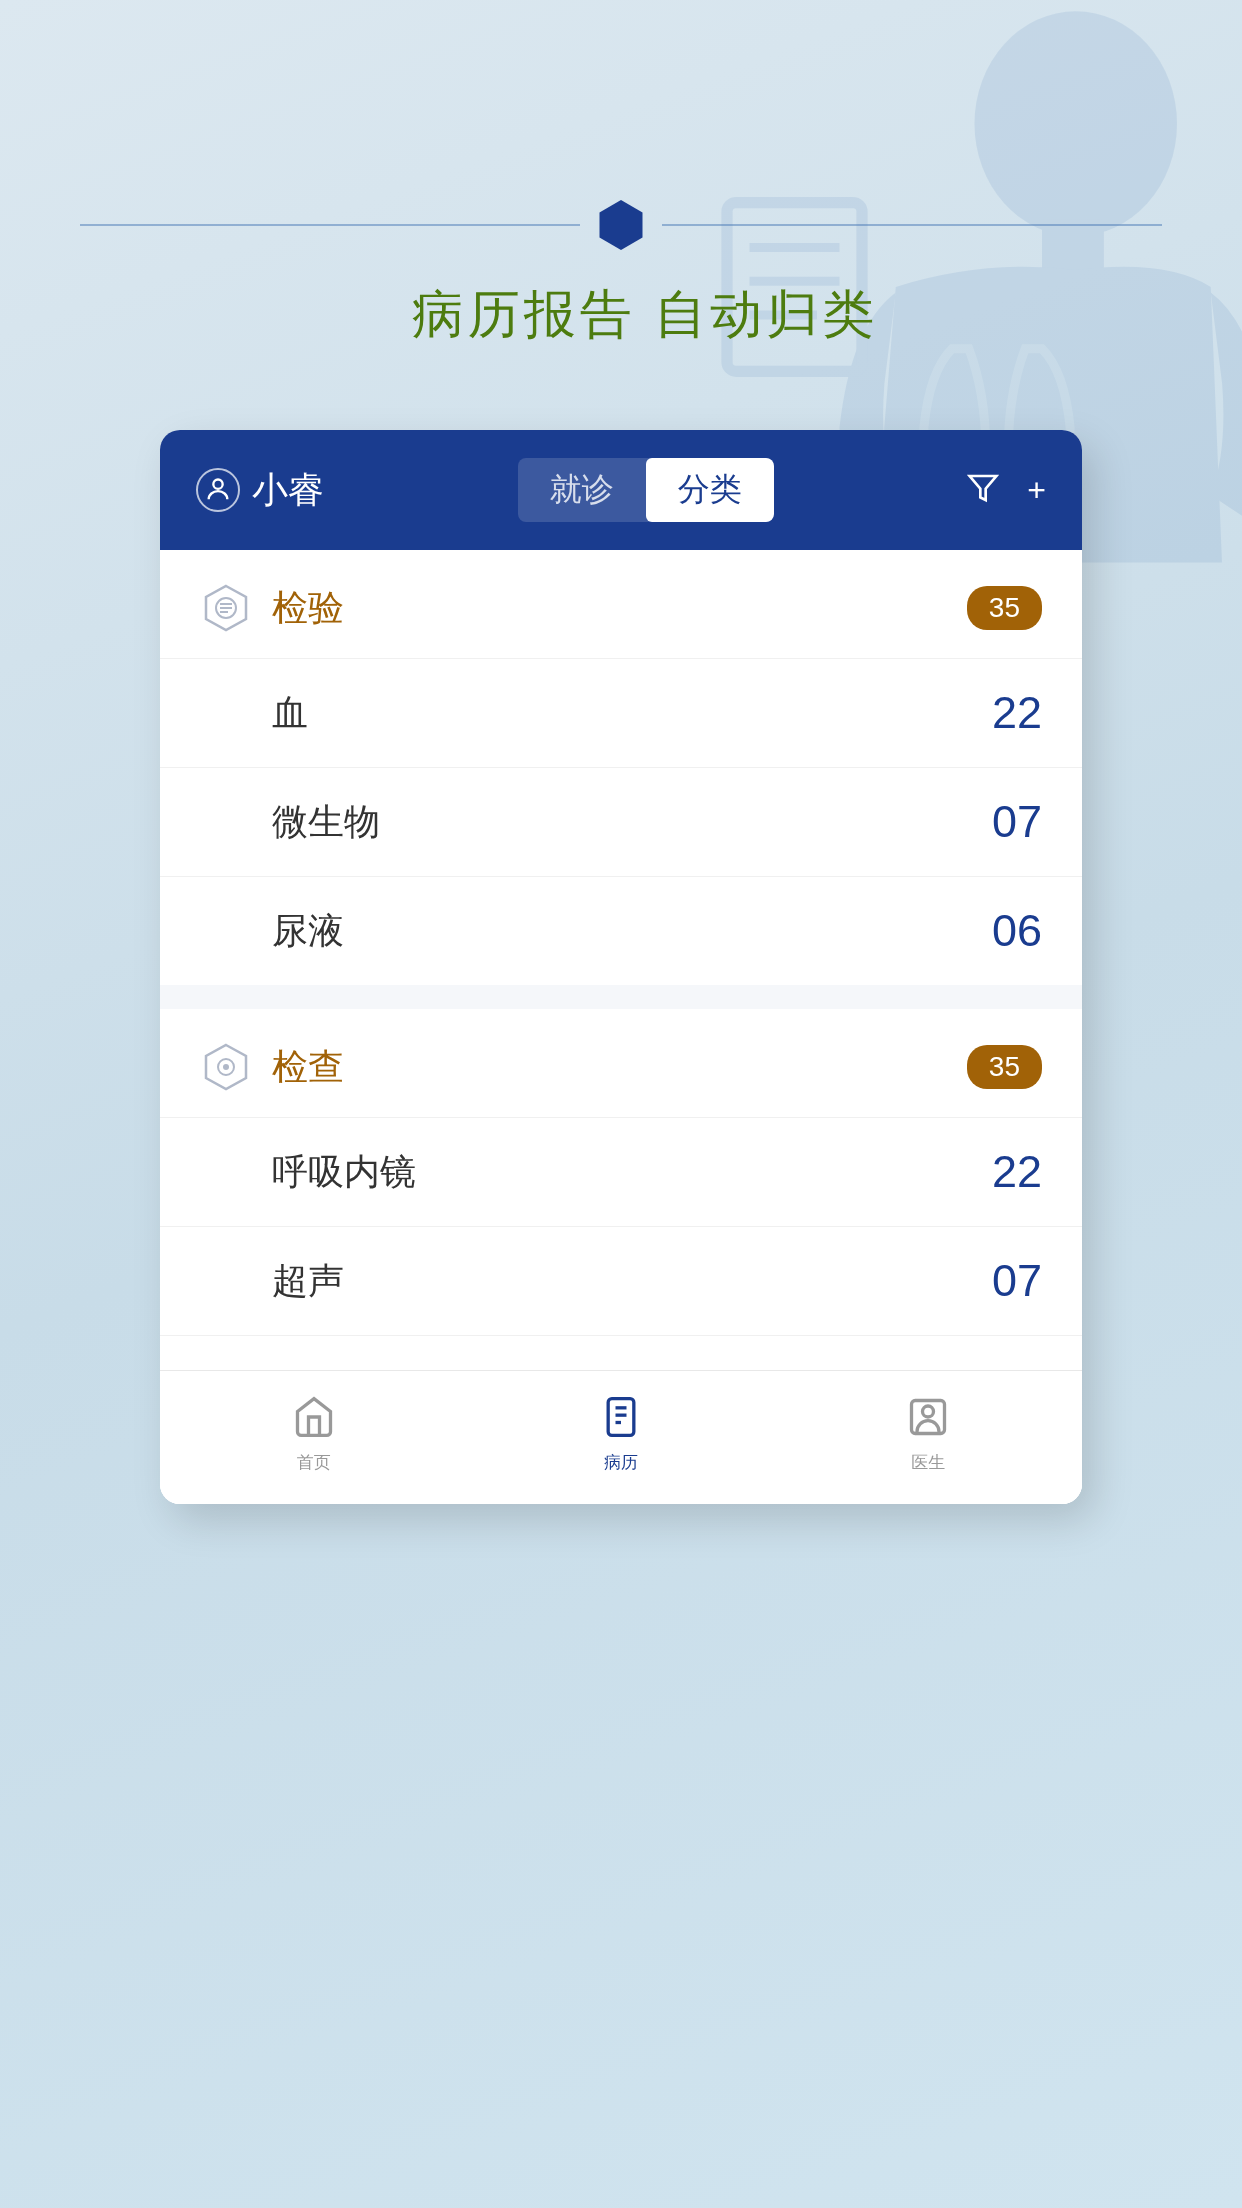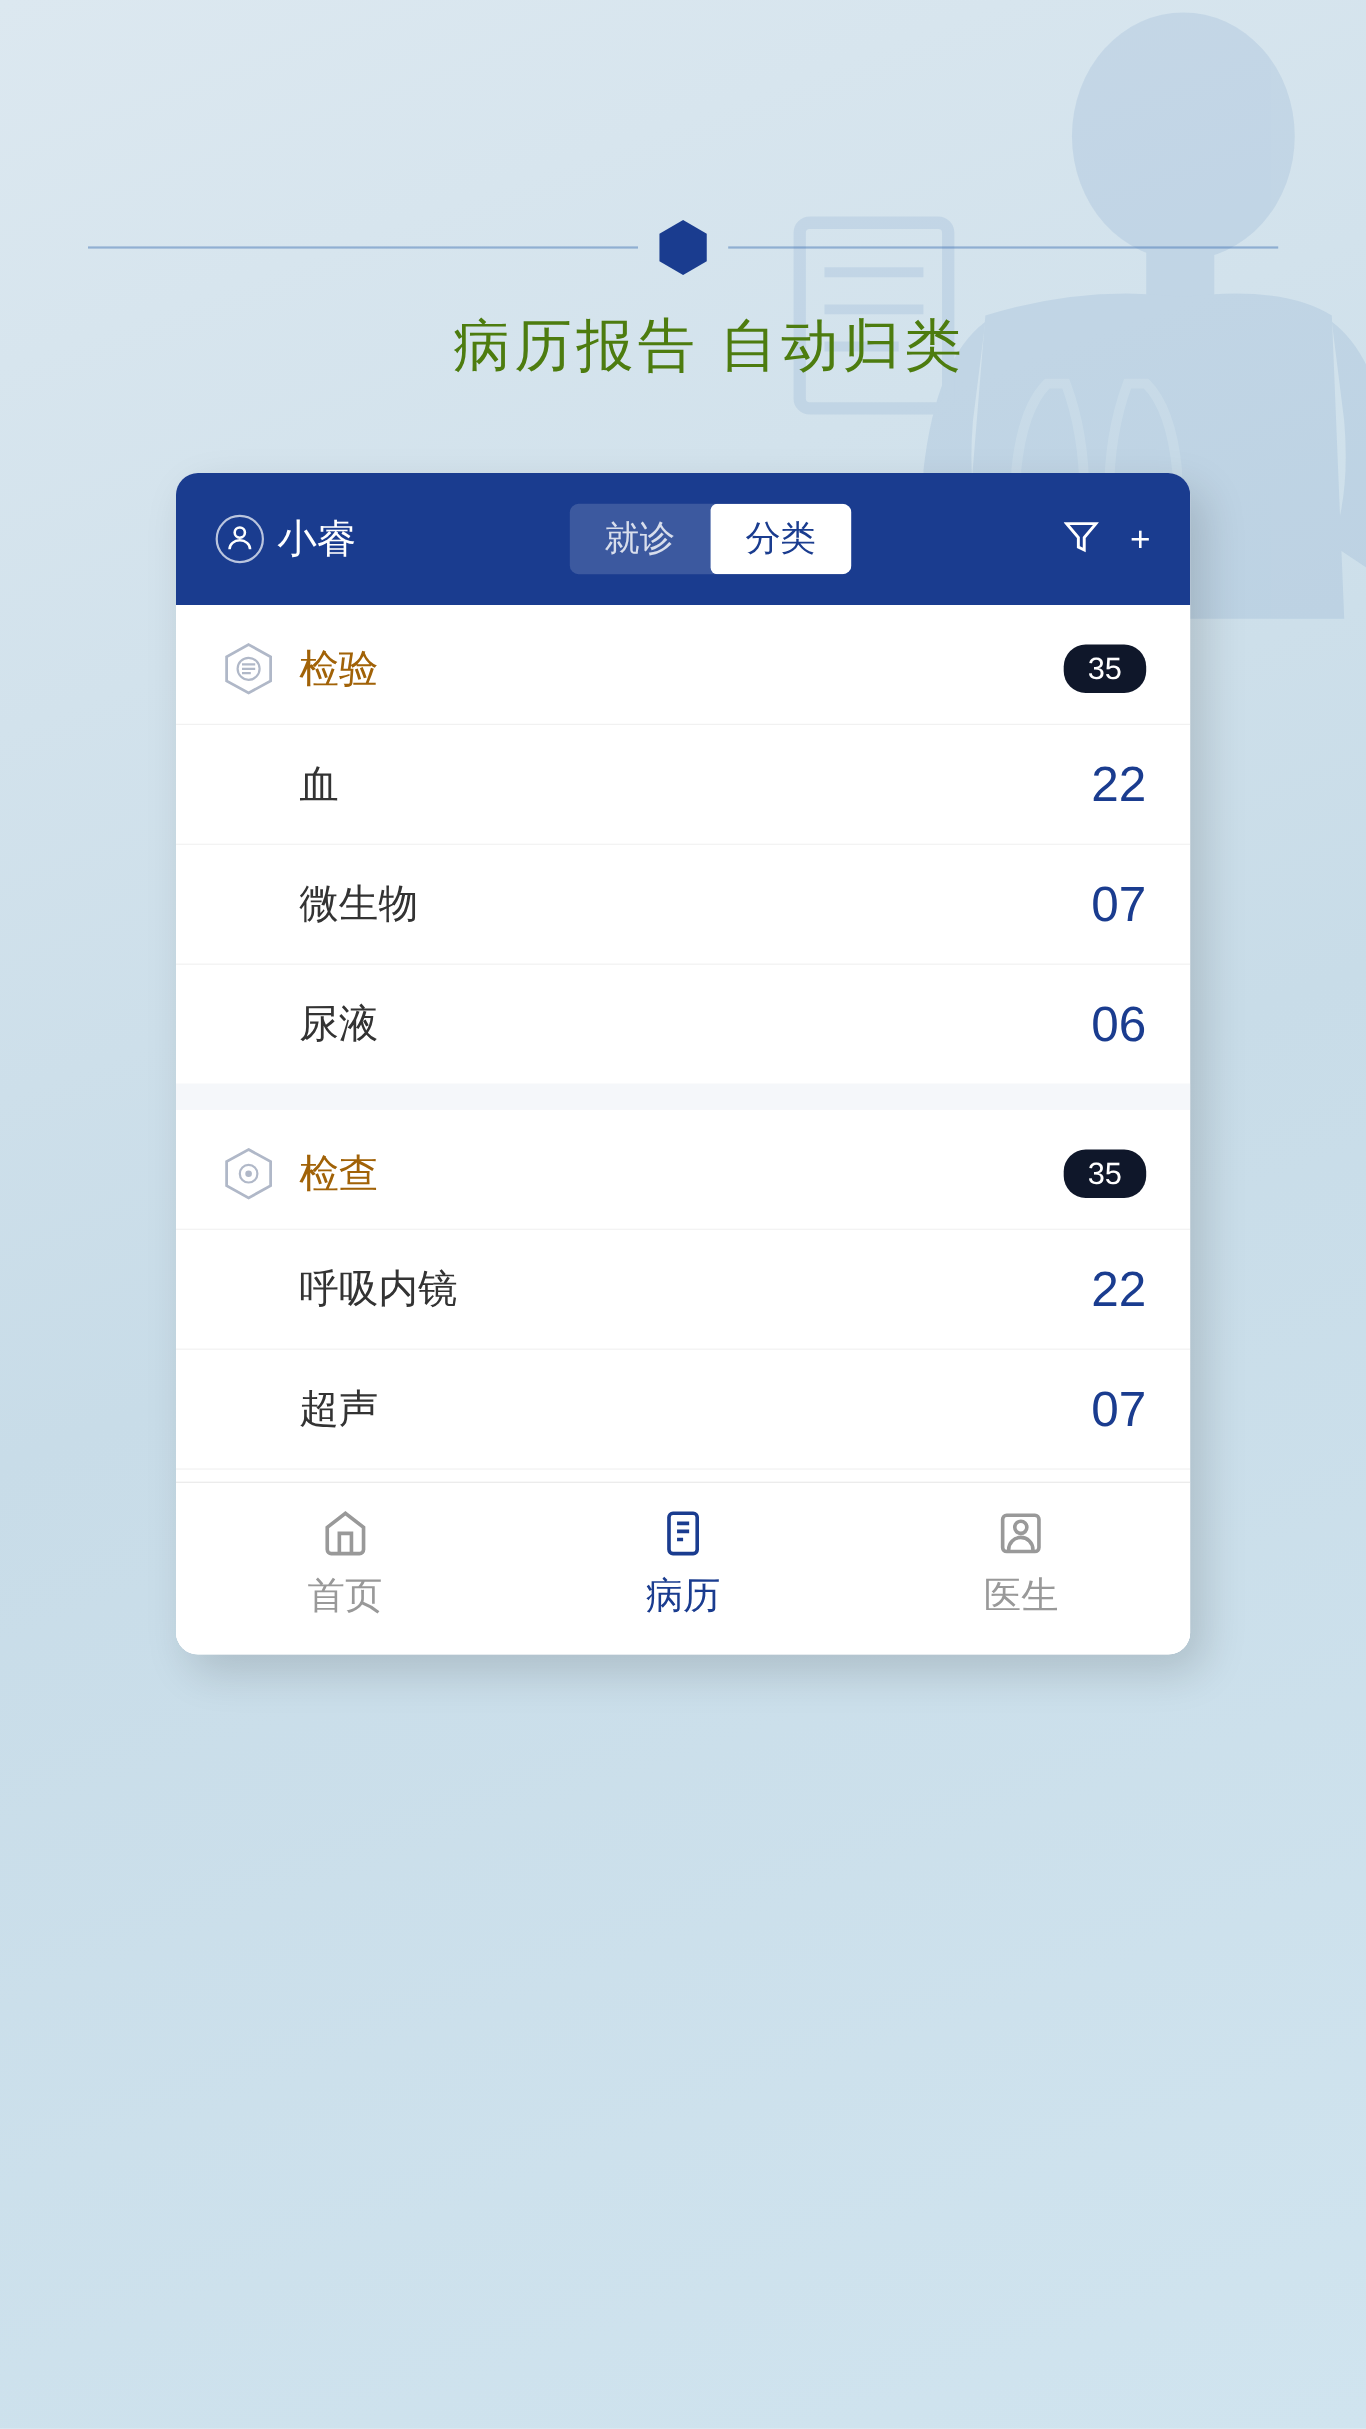--- a/index.html
+++ b/index.html
@@ -164,21 +164,21 @@
       height: 52px;
     }
 
     .category-name {
       font-size: 36px;
       color: #a16207;
       font-weight: 500;
     }
 
     .count-badge {
-      background: #0f172a;
+      background: #a16207;
       color: white;
       font-size: 28px;
       padding: 6px 22px;
       border-radius: 20px;
       font-weight: 500;
     }
 
     
     .sub-item {
       display: flex;
@@ -228,21 +228,21 @@
 
     .nav-icon {
       width: 52px;
       height: 52px;
       display: flex;
       align-items: center;
       justify-content: center;
     }
 
     .nav-label {
-      font-size: 34px;
+      font-size: 17px;
       color: #999;
     }
 
     .nav-item.active .nav-label {
       color: #1a3c8f;
     }
 
     
     .bg-svg {
       position: absolute;

